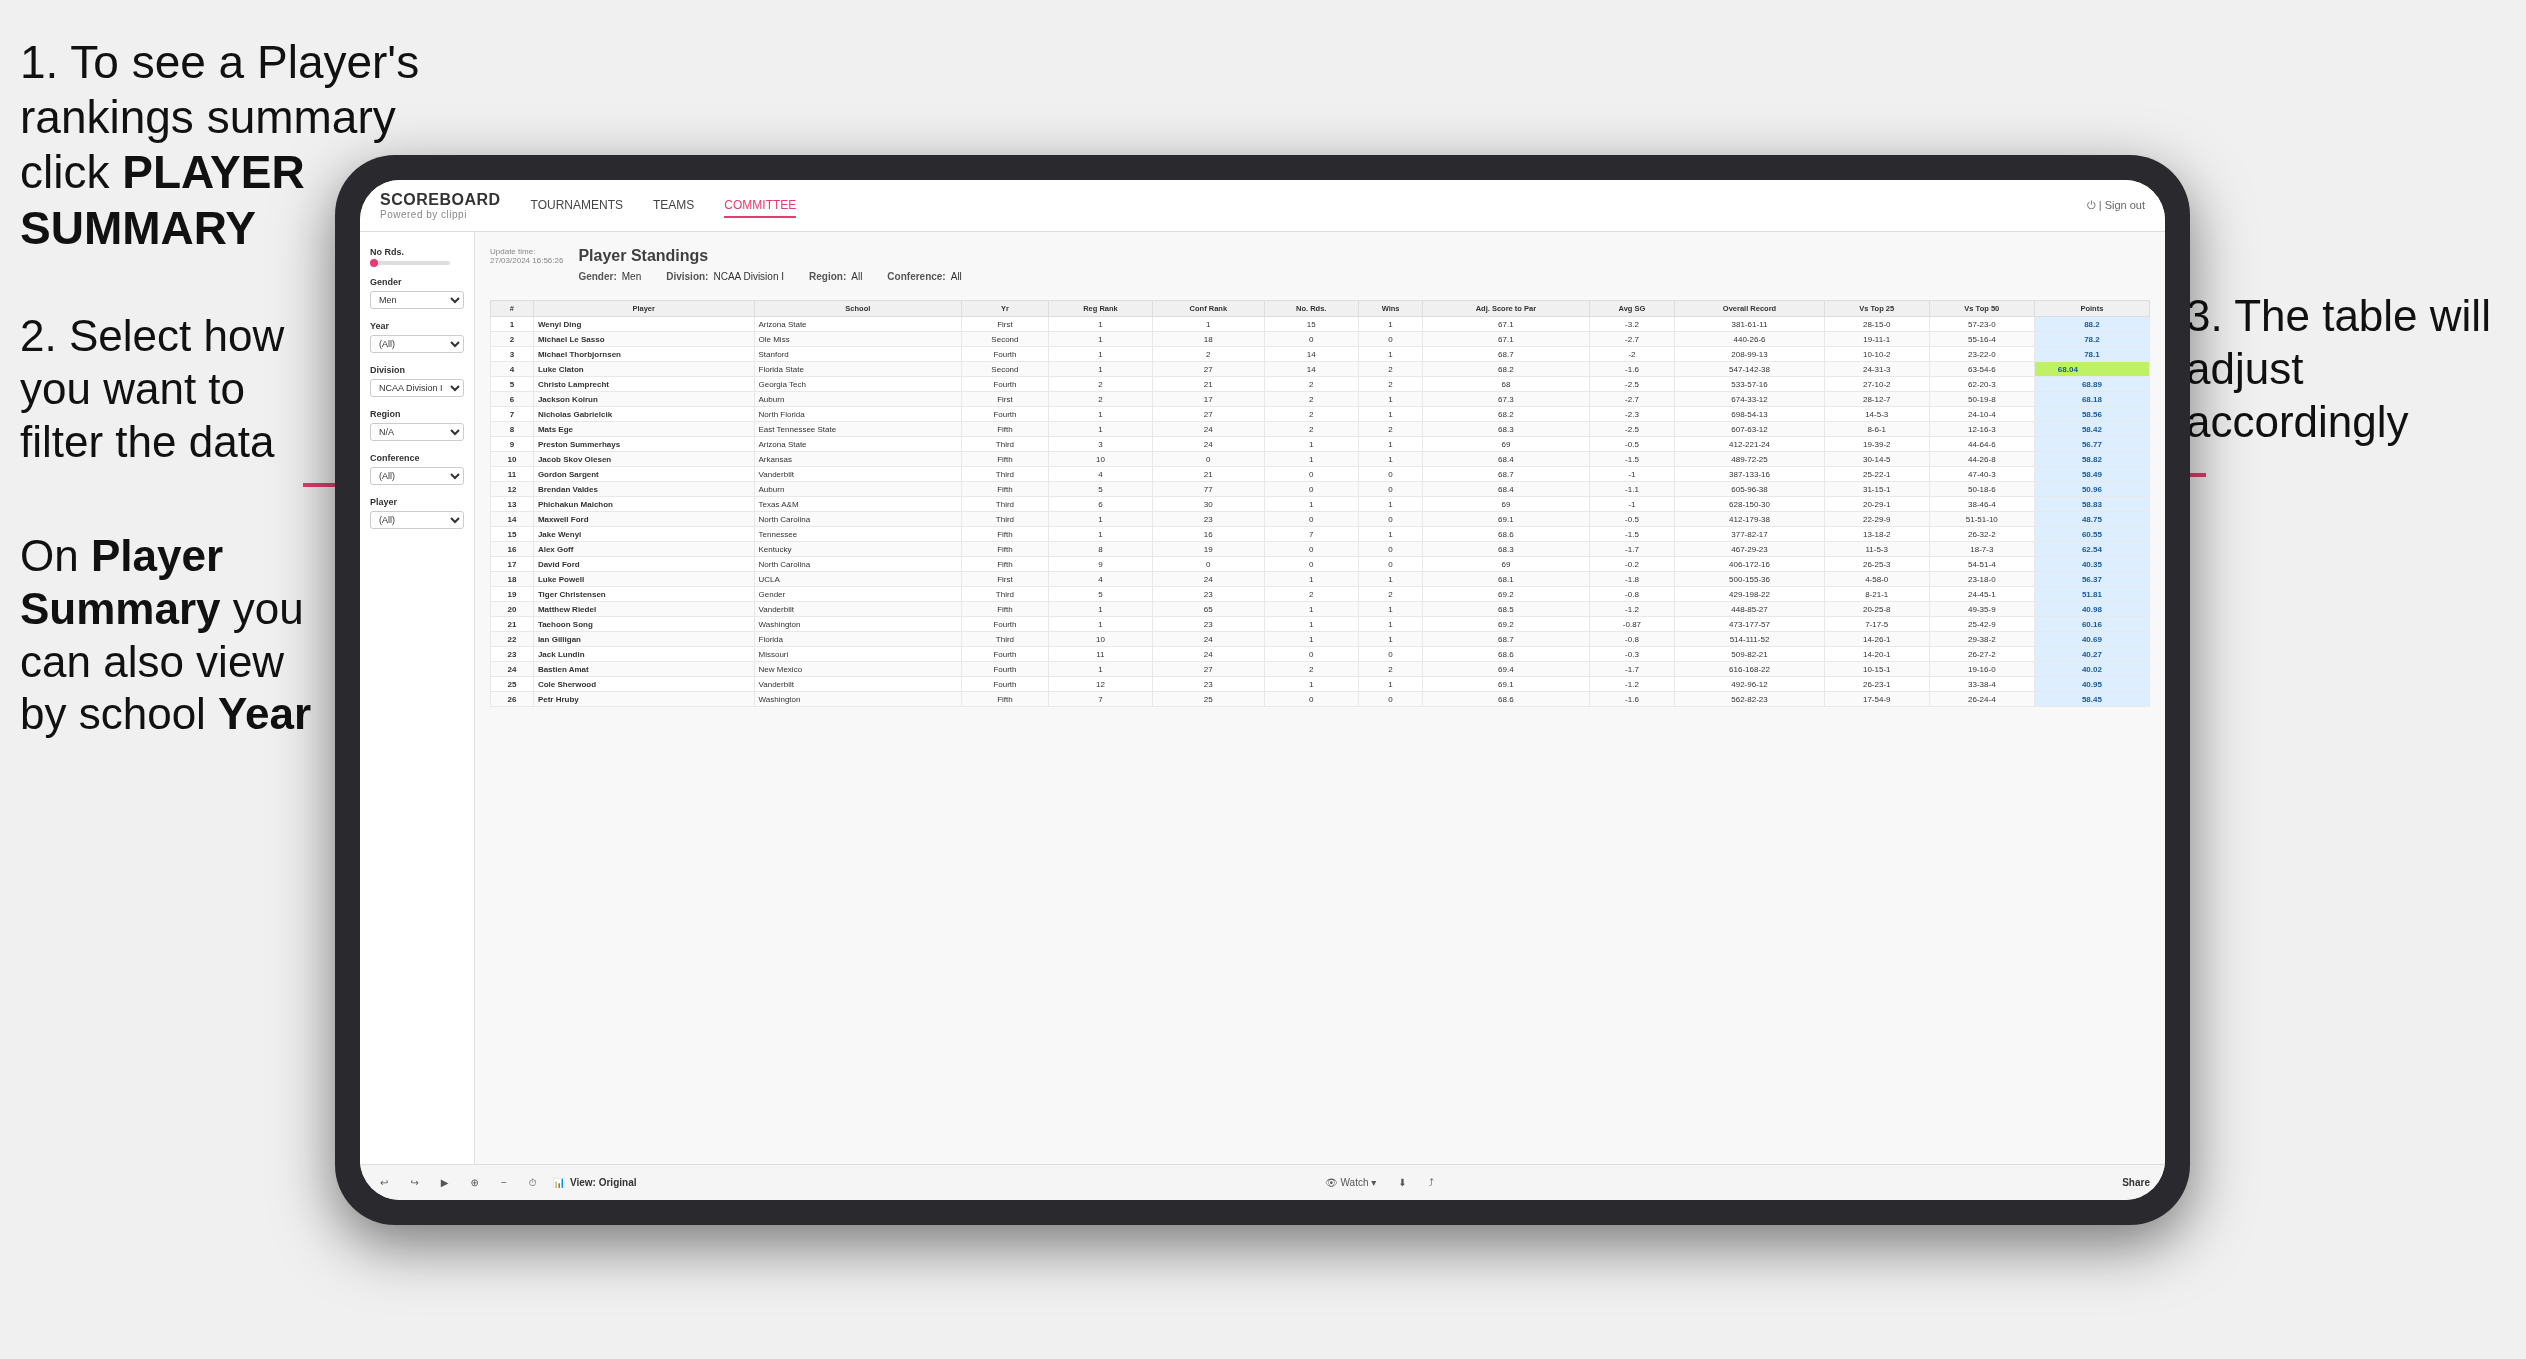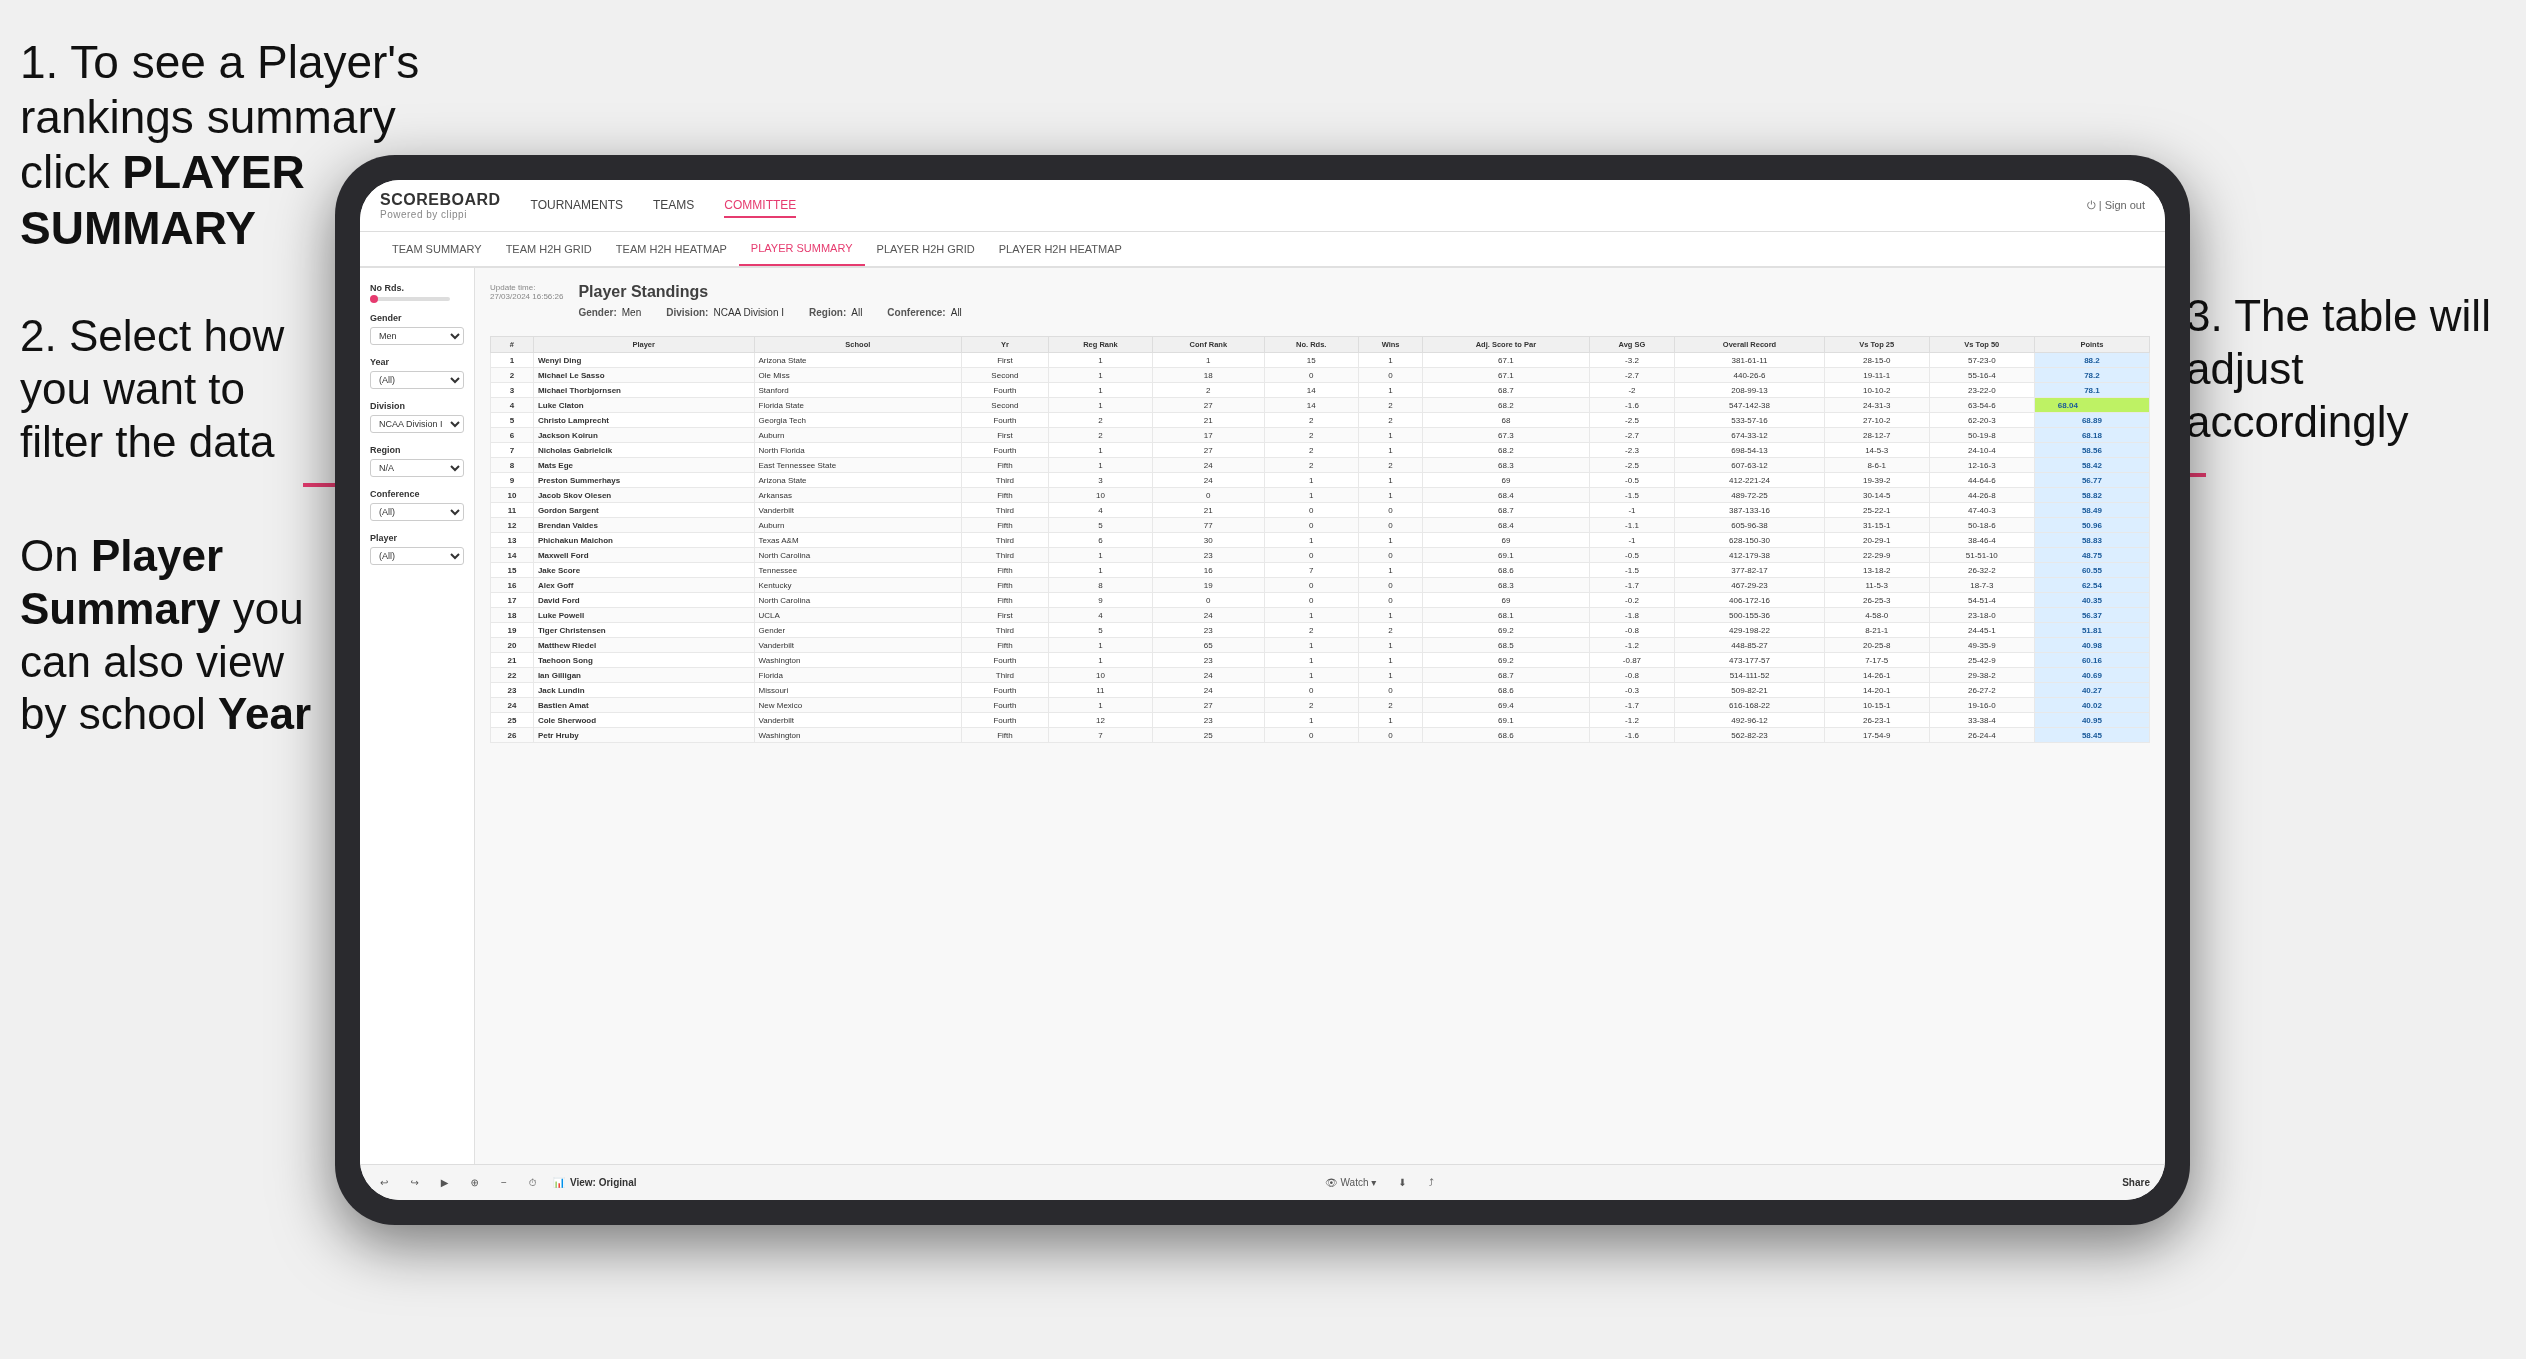--- a/index.html
+++ b/index.html
@@ -362,28 +362,20 @@
       <nav class="main-nav">
         <a>TOURNAMENTS</a>
         <a>TEAMS</a>
         <a class="active">COMMITTEE</a>
       </nav>
       <div class="header-right">
         <span>⏻ |</span> <span>Sign out</span>
       </div>
     </div>
 
-    <div class="sub-nav">
-      <a>TEAM SUMMARY</a>
-      <a>TEAM H2H GRID</a>
-      <a>TEAM H2H HEATMAP</a>
-      <a class="active">PLAYER SUMMARY</a>
-      <a>PLAYER H2H GRID</a>
-      <a>PLAYER H2H HEATMAP</a>
-    </div>
 
     <div class="main-content">
 
       <div class="sidebar">
         <div class="sidebar-section">
           <span class="sidebar-label">No Rds.</span>
           <div class="slider-container">
             <div class="slider-track">
               <div class="slider-fill"></div>
               <div class="slider-thumb"></div>
@@ -700,21 +692,21 @@
       <td style="text-align:center;">0</td>
       <td style="text-align:center;">69.1</td>
       <td style="text-align:center;">-0.5</td>
       <td style="text-align:center;">412-179-38</td>
       <td style="text-align:center;">22-29-9</td>
       <td style="text-align:center;">51-51-10</td>
       <td style="text-align:center; background:#dceeff; font-weight:700; color:#1a5a9a;">48.75</td>
     </tr>
               <tr>
       <td style="text-align:center; font-weight:600;">15</td>
-      <td style="font-weight:600;">Jake Score</td>
+      <td style="font-weight:600;">Jake Wenyi</td>
       <td>Tennessee</td>
       <td style="text-align:center;">Fifth</td>
       <td style="text-align:center;">1</td>
       <td style="text-align:center;">16</td>
       <td style="text-align:center;">7</td>
       <td style="text-align:center;">1</td>
       <td style="text-align:center;">68.6</td>
       <td style="text-align:center;">-1.5</td>
       <td style="text-align:center;">377-82-17</td>
       <td style="text-align:center;">13-18-2</td>

